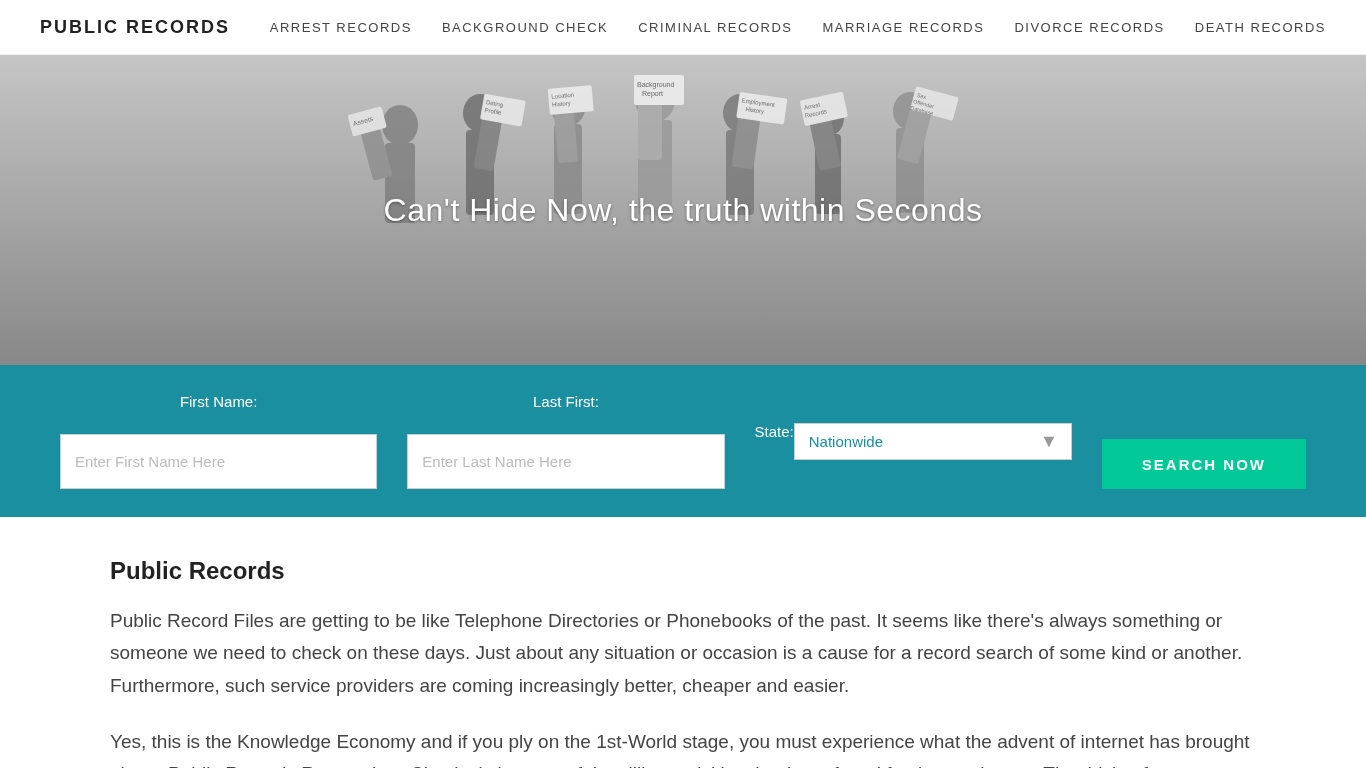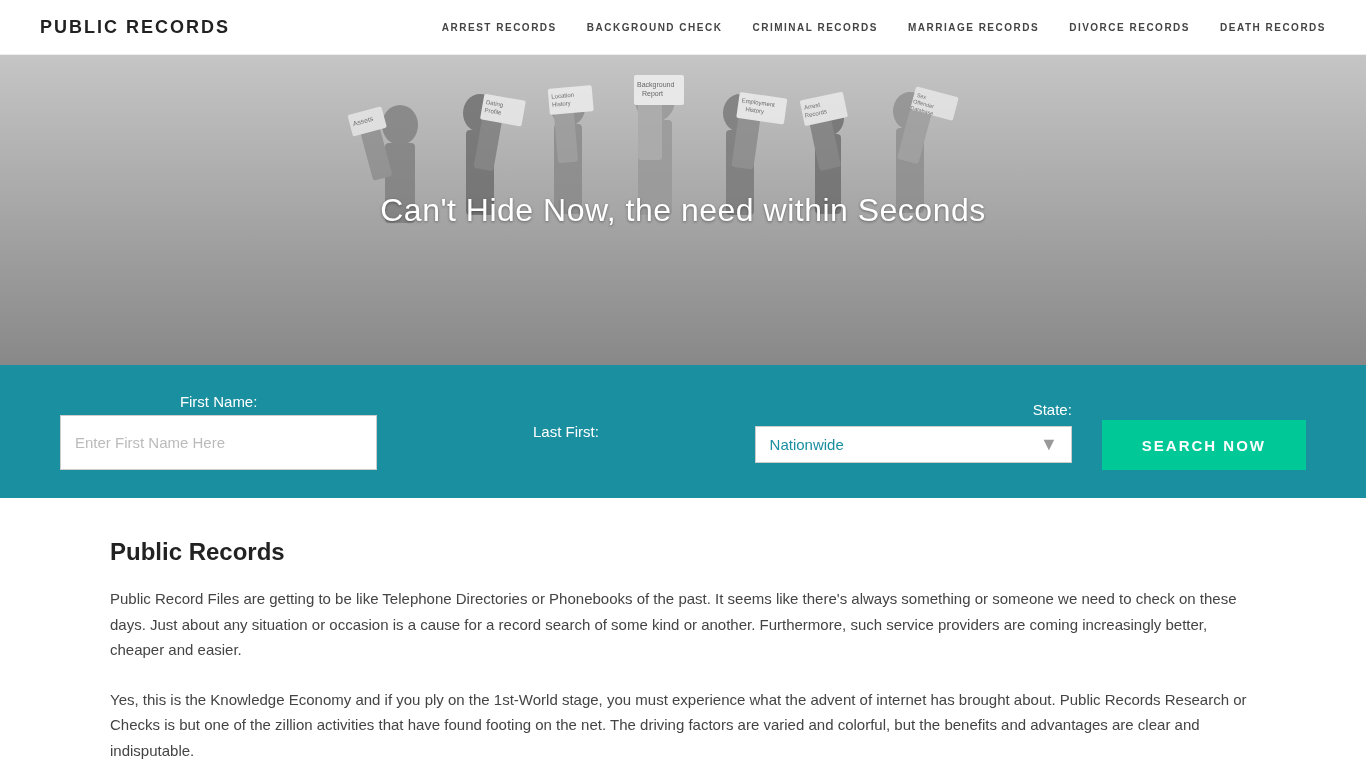--- a/index.html
+++ b/index.html
@@ -29,22 +29,22 @@
       font-weight: 700;
       letter-spacing: 2px;
       color: #222;
       text-transform: uppercase;
     }
     nav {
       display: flex;
       gap: 30px;
     }
     nav a {
-      font-size: 10px;
-      font-weight: 700;
+      font-size: 13px;
+      font-weight: 400;
       letter-spacing: 1.5px;
       color: #444;
       text-decoration: none;
       text-transform: uppercase;
     }
 
     
     .hero {
       position: relative;
       width: 100%;
@@ -75,21 +75,21 @@
     .search-bar {
       background: #1a8fa0;
       padding: 28px 60px;
       display: flex;
       align-items: center;
       gap: 30px;
     }
     .search-field {
       display: flex;
       flex-direction: column;
-      gap: 5px;
+      gap: 24px;
       flex: 1;
     }
     .search-field label {
       color: #fff;
       font-size: 15px;
       font-weight: 400;
       text-align: center;
     }
     .search-field input {
       width: 100%;
@@ -99,24 +99,23 @@
       font-size: 15px;
       color: #bbb;
       background: #fff;
       outline: none;
     }
     .search-field input::placeholder {
       color: #bbb;
     }
     .state-field {
       display: flex;
-      flex-direction: column;
-      gap: 8px;
+      flex-direction: row;
+      gap: 0;
       flex: 1;
-      align-items: flex-end;
     }
     .state-field label {
       color: #fff;
       font-size: 15px;
       font-weight: 400;
       text-align: center;
     }
     .state-select-wrapper {
       position: relative;
       width: 100%;
@@ -162,21 +161,21 @@
     .content {
       padding: 40px 110px 60px 110px;
     }
     .content h2 {
       font-size: 24px;
       font-weight: 700;
       color: #222;
       margin-bottom: 20px;
     }
     .content p {
-      font-size: 15px;
+      font-size: 19px;
       color: #444;
       line-height: 1.7;
       margin-bottom: 24px;
     }
 
     
     .hero-svg {
       position: absolute;
       bottom: 0;
       left: 0;
@@ -268,30 +267,31 @@
     <g transform="translate(880, 38)" opacity="0.7">
       <ellipse cx="30" cy="18" rx="17" ry="19" fill="#888"></ellipse>
       <rect x="16" y="35" width="28" height="85" fill="#888" rx="4"></rect>
       <rect x="28" y="14" width="22" height="55" fill="#999" rx="3" transform="rotate(15 35 25)"></rect>
       <rect x="28" y="-6" width="44" height="24" fill="#f0f0f0" rx="2" transform="rotate(15 35 25)"></rect>
       <text x="31" y="4" font-size="5.5" fill="#555" transform="rotate(15 35 25)">Sex</text>
       <text x="29" y="11" font-size="5.5" fill="#555" transform="rotate(15 35 25)">Offender</text>
       <text x="28" y="18" font-size="5.5" fill="#555" transform="rotate(15 35 25)">Database</text>
     </g>
   </svg>
-  <h1 class="hero-headline">Can't Hide Now, the need within Seconds</h1>
+  <h1 class="hero-headline">Can't Hide Now, the truth within Seconds</h1>
 </div>
 
 <div class="search-bar">
   <div class="search-field">
     <label>First Name:</label>
     <input type="text" placeholder="Enter First Name Here" style="">
   </div>
   <div class="search-field">
     <label>Last First:</label>
+    <input type="text" placeholder="Enter Last Name Here" style="">
   </div>
   <div class="state-field">
     <label>State:</label>
     <div class="state-select-wrapper">
       <select id="state-select"><option value="Nationwide">Nationwide</option><option value="Alabama">Alabama</option><option value="Alaska">Alaska</option><option value="Arizona">Arizona</option><option value="Arkansas">Arkansas</option><option value="California">California</option><option value="Colorado">Colorado</option><option value="Connecticut">Connecticut</option><option value="Delaware">Delaware</option><option value="Florida">Florida</option><option value="Georgia">Georgia</option><option value="Hawaii">Hawaii</option><option value="Idaho">Idaho</option><option value="Illinois">Illinois</option><option value="Indiana">Indiana</option><option value="Iowa">Iowa</option><option value="Kansas">Kansas</option><option value="Kentucky">Kentucky</option><option value="Louisiana">Louisiana</option><option value="Maine">Maine</option><option value="Maryland">Maryland</option><option value="Massachusetts">Massachusetts</option><option value="Michigan">Michigan</option><option value="Minnesota">Minnesota</option><option value="Mississippi">Mississippi</option><option value="Missouri">Missouri</option><option value="Montana">Montana</option><option value="Nebraska">Nebraska</option><option value="Nevada">Nevada</option><option value="New Hampshire">New Hampshire</option><option value="New Jersey">New Jersey</option><option value="New Mexico">New Mexico</option><option value="New York">New York</option><option value="North Carolina">North Carolina</option><option value="North Dakota">North Dakota</option><option value="Ohio">Ohio</option><option value="Oklahoma">Oklahoma</option><option value="Oregon">Oregon</option><option value="Pennsylvania">Pennsylvania</option><option value="Rhode Island">Rhode Island</option><option value="South Carolina">South Carolina</option><option value="South Dakota">South Dakota</option><option value="Tennessee">Tennessee</option><option value="Texas">Texas</option><option value="Utah">Utah</option><option value="Vermont">Vermont</option><option value="Virginia">Virginia</option><option value="Washington">Washington</option><option value="West Virginia">West Virginia</option><option value="Wisconsin">Wisconsin</option><option value="Wyoming">Wyoming</option></select>
       <span class="chevron">▼</span>
     </div>
   </div>
   <button class="search-btn">SEARCH NOW</button>
 </div>

